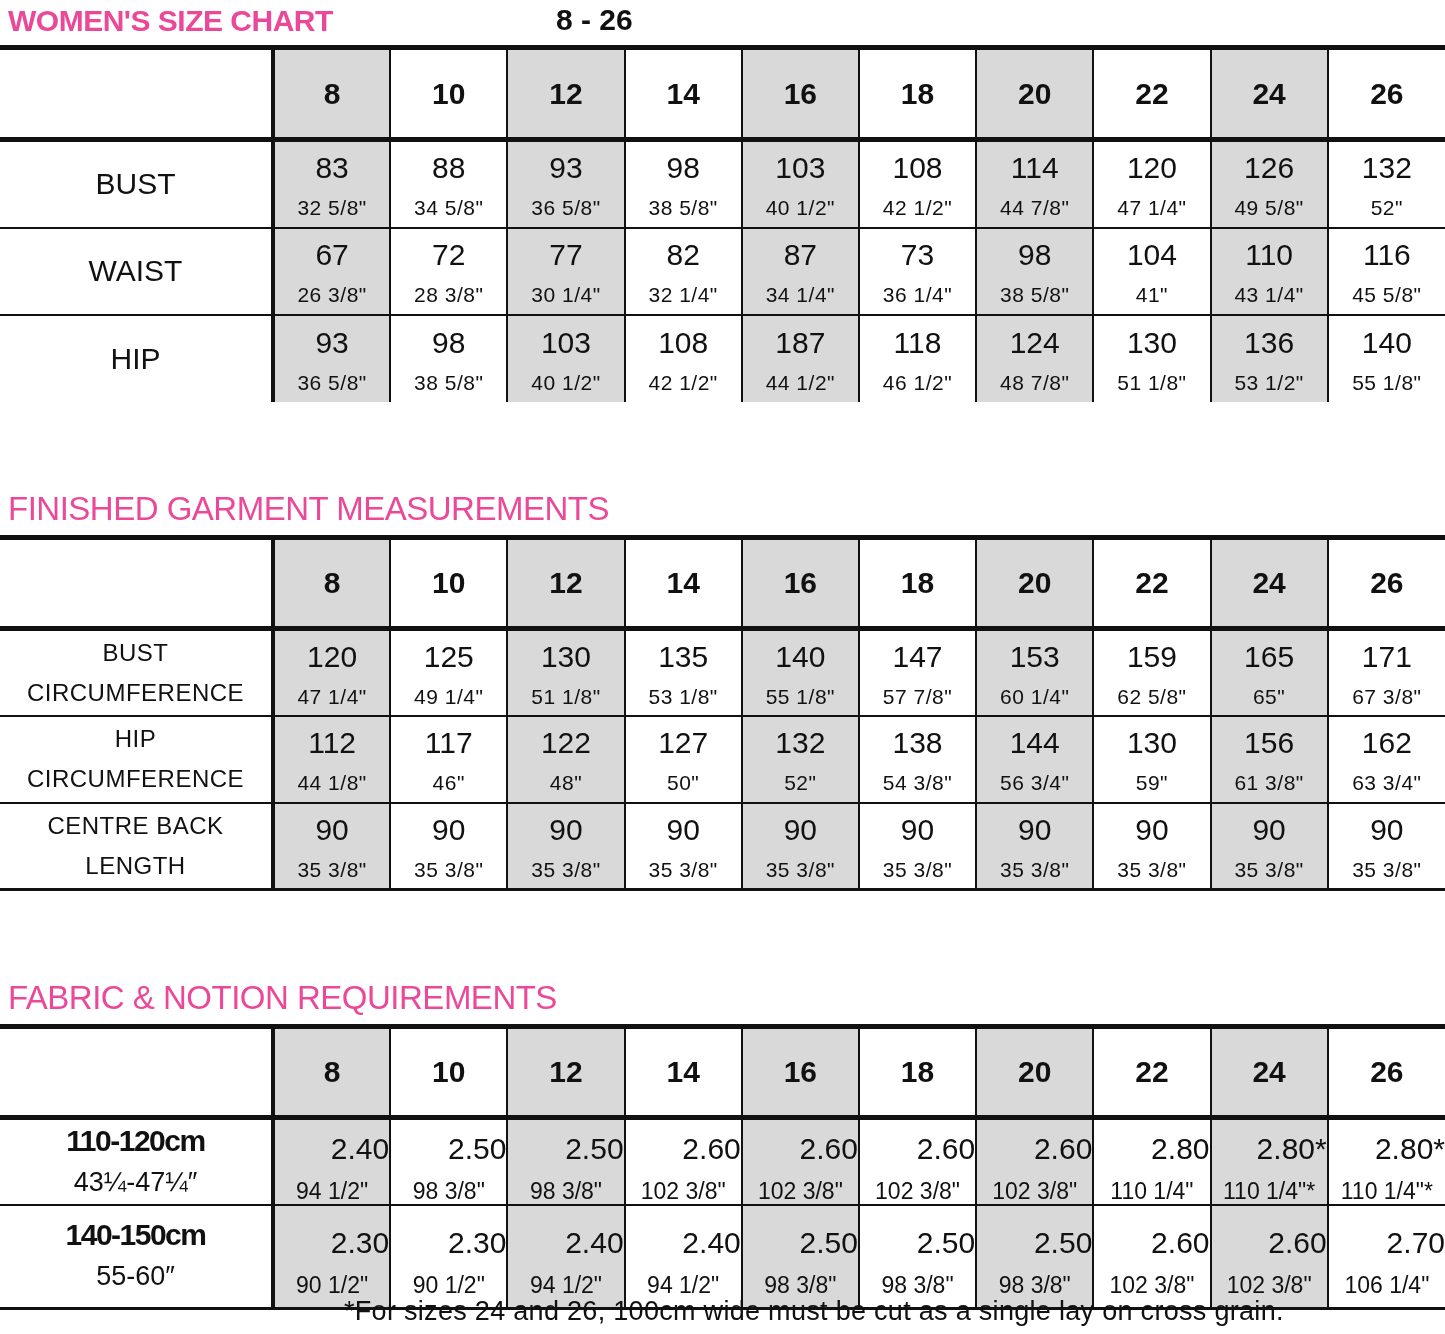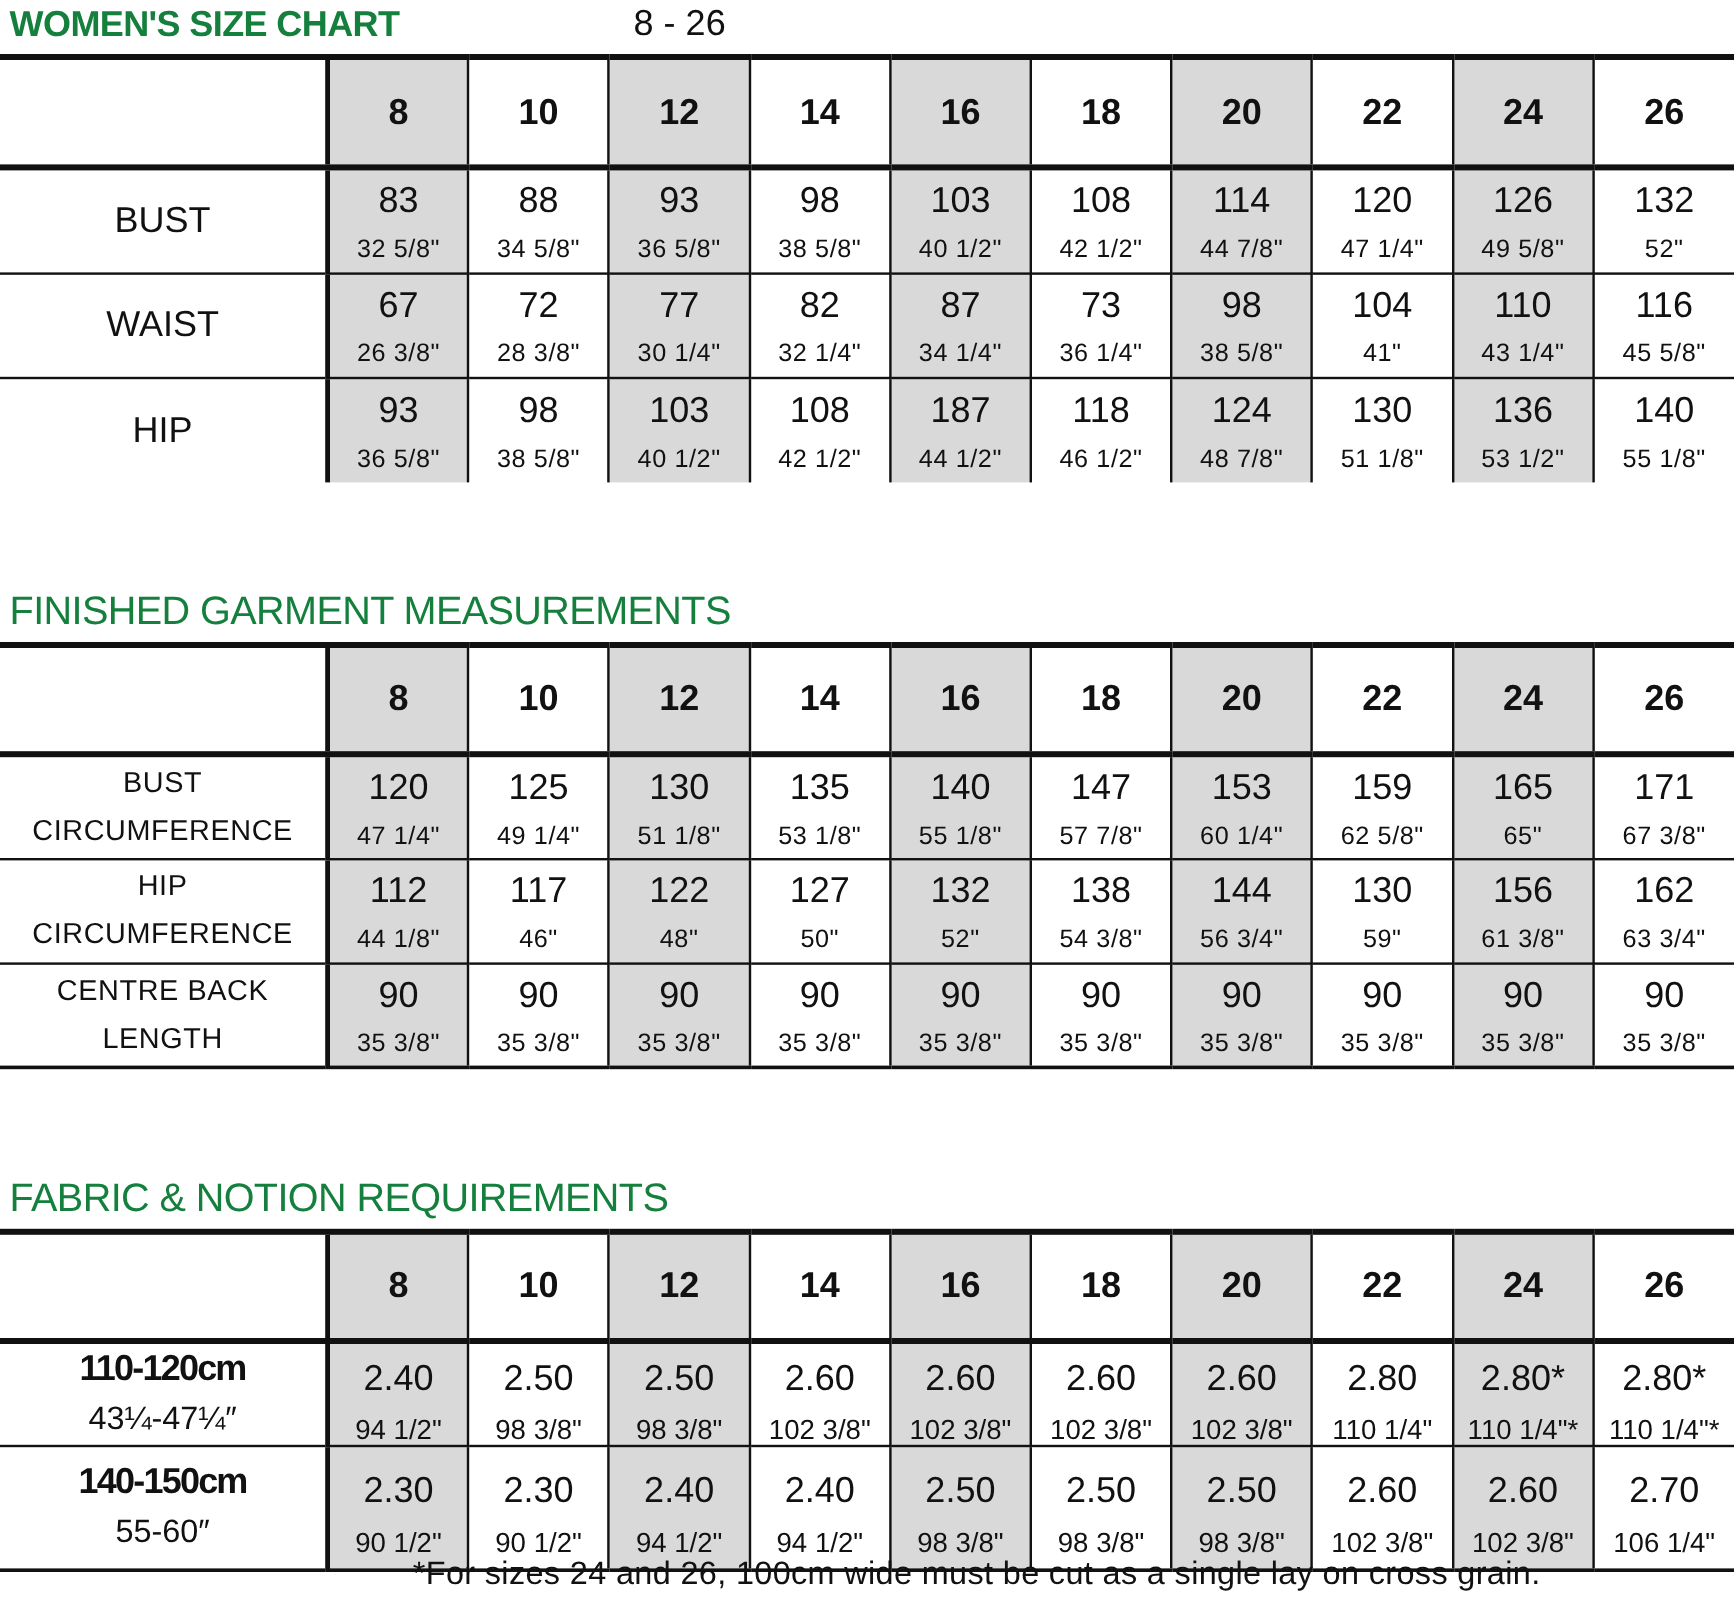--- a/index.html
+++ b/index.html
@@ -2,24 +2,24 @@
 <html><head>
 <meta charset="utf-8">
 <style>
   html, body { margin: 0; padding: 0; background: #ffffff; }
   body {
     width: 1445px; height: 1334px; position: relative; overflow: hidden;
     font-family: "Liberation Sans", "DejaVu Sans", sans-serif; color: #111;
   }
   .title {
     position: absolute; left: 8px; font-size: 33px; letter-spacing: -0.5px;
-    color: #15803d; white-space: nowrap; line-height: 1;
+    color: #ec4899; white-space: nowrap; line-height: 1;
   }
   .title.bold { font-weight: bold; font-size: 30px; }
-  .range { position: absolute; left: 528px; top: 5px; font-size: 30px; font-weight: normal; line-height: 1; }
+  .range { position: absolute; left: 556px; top: 5px; font-size: 30px; font-weight: bold; line-height: 1; }
   table.chart {
     position: absolute; left: 0; width: 1445px; border-collapse: collapse; table-layout: fixed;
   }
   table.chart col.label { width: 273px; }
   table.chart td, table.chart th {
     padding: 0; text-align: center; vertical-align: middle; border-right: 2px solid #111;
   }
   table.chart td:last-child, table.chart th:last-child { border-right: none; }
   table.chart tr.head th {
     font-weight: bold; font-size: 30px; border-top: 5px solid #111; border-bottom: 5px solid #111;
@@ -29,21 +29,21 @@
   table.chart tr.body td { border-bottom: 2px solid #111; }
   table.chart tr.body.last td { border-bottom: 3px solid #111; }
   table.chart.no-bottom tr.body.last td { border-bottom: none; }
   .shade { background: #d9d9d9; }
   .cm { display: block; font-size: 30px; line-height: 30px; margin-top: 4px; }
   .in { display: block; font-size: 21px; line-height: 22px; margin-top: 14px; letter-spacing: 0.5px; }
   .lbl-single { font-size: 30px; }
   .lbl-multi { font-size: 24px; line-height: 40px; display: block; letter-spacing: 0.5px; }
   .lbl-bold { font-size: 30px; font-weight: bold; letter-spacing: -1.5px; display: block; line-height: 40px; }
   .lbl-sub { font-size: 27px; display: block; line-height: 42px; }
-  .fab .cm { margin-top: 12px; }
+  .fab .cm { margin-top: 12px; text-align: right; }
   .fab .in { font-size: 23px; margin-top: 16px; letter-spacing: 0; }
   .footnote {
     position: absolute; left: 344px; top: 1296px; font-size: 27px; white-space: nowrap; letter-spacing: 0.3px;
   }
 </style>
 </head>
 <body>
 
 <div class="title bold" style="top:6px;">WOMEN'S SIZE CHART</div>
 <div class="range">8 - 26</div>

